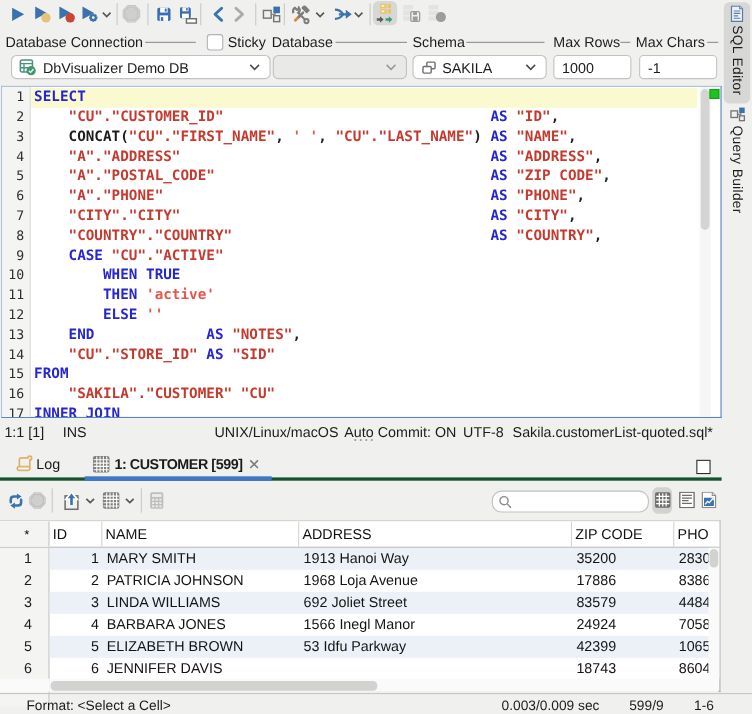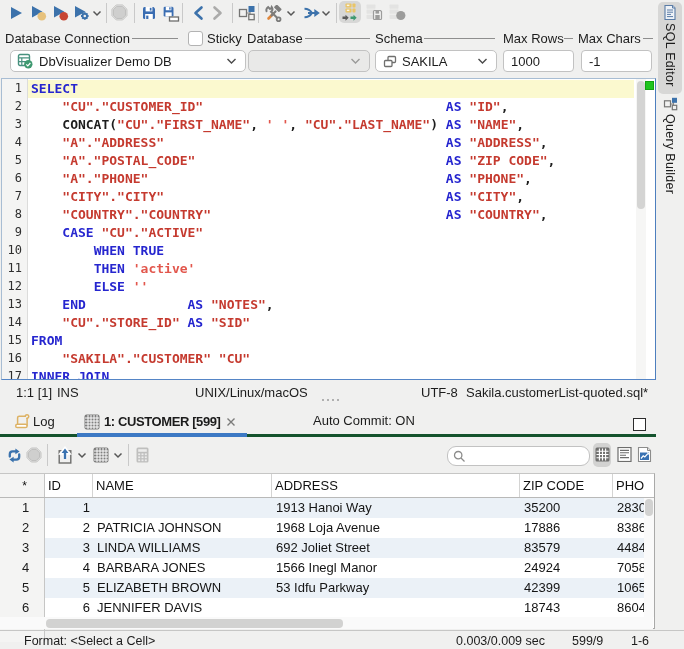--- a/index.html
+++ b/index.html
@@ -294,24 +294,24 @@
         <div class="ln" style="top: 288px;">17</div>
       </div>
   <div class="code" id="code"><div><span class="kw">SELECT</span></div><div><span class="pl">    </span><span class="id">"CU"."CUSTOMER_ID"</span><span class="pl">                               </span><span class="kw">AS</span><span class="pl"> </span><span class="id">"ID"</span><span class="pl">,</span></div><div><span class="pl">    CONCAT(</span><span class="id">"CU"."FIRST_NAME"</span><span class="pl">, </span><span class="str">' '</span><span class="pl">, </span><span class="id">"CU"."LAST_NAME"</span><span class="pl">) </span><span class="kw">AS</span><span class="pl"> </span><span class="id">"NAME"</span><span class="pl">,</span></div><div><span class="pl">    </span><span class="id">"A"."ADDRESS"</span><span class="pl">                                    </span><span class="kw">AS</span><span class="pl"> </span><span class="id">"ADDRESS"</span><span class="pl">,</span></div><div><span class="pl">    </span><span class="id">"A"."POSTAL_CODE"</span><span class="pl">                                </span><span class="kw">AS</span><span class="pl"> </span><span class="id">"ZIP CODE"</span><span class="pl">,</span></div><div><span class="pl">    </span><span class="id">"A"."PHONE"</span><span class="pl">                                      </span><span class="kw">AS</span><span class="pl"> </span><span class="id">"PHONE"</span><span class="pl">,</span></div><div><span class="pl">    </span><span class="id">"CITY"."CITY"</span><span class="pl">                                    </span><span class="kw">AS</span><span class="pl"> </span><span class="id">"CITY"</span><span class="pl">,</span></div><div><span class="pl">    </span><span class="id">"COUNTRY"."COUNTRY"</span><span class="pl">                              </span><span class="kw">AS</span><span class="pl"> </span><span class="id">"COUNTRY"</span><span class="pl">,</span></div><div><span class="pl">    </span><span class="kw">CASE</span><span class="pl"> </span><span class="id">"CU"."ACTIVE"</span></div><div><span class="pl">        </span><span class="kw">WHEN TRUE</span></div><div><span class="pl">        </span><span class="kw">THEN</span><span class="pl"> </span><span class="str">'active'</span></div><div><span class="pl">        </span><span class="kw">ELSE</span><span class="pl"> </span><span class="str">''</span></div><div><span class="pl">    </span><span class="kw">END</span><span class="pl">             </span><span class="kw">AS</span><span class="pl"> </span><span class="id">"NOTES"</span><span class="pl">,</span></div><div><span class="pl">    </span><span class="id">"CU"."STORE_ID"</span><span class="pl"> </span><span class="kw">AS</span><span class="pl"> </span><span class="id">"SID"</span></div><div><span class="kw">FROM</span></div><div><span class="pl">    </span><span class="id">"SAKILA"."CUSTOMER"</span><span class="pl"> </span><span class="id">"CU"</span></div><div><span class="kw">INNER JOIN</span></div></div>
   <div class="esb">
         <div class="thumb"></div>
       </div>
 </div>
 <div class="greensq" style="top:81px;"></div>
 
 <div class="stat1">
-  <span style="left:16px;">1:1 [1]</span>
+  <span style="left:4px;">1:1 [1]</span>
   <span style="left:57px;">INS</span>
   <span style="left:195px;">UNIX/Linux/macOS</span>
-  <span style="left:313px;margin-top:28px;">Auto Commit: ON</span>
+  <span style="left:313px;">Auto Commit: ON</span>
   <span style="left:421px;">UTF-8</span>
   <span style="left:466px;">Sakila.customerList-quoted.sql*</span>
   <span class="grip" style="left:322px;top:19px;"><i></i><i></i><i></i><i></i></span>
 </div>
 
 <div class="tabbar">
   <span class="icon" style="position:absolute;left:14px;top:5px;">
     <svg width="16" height="17">
           <g fill="none" stroke="#ddb264" stroke-width="1.5" stroke-linecap="round">
       <path d="M3.6 10.6 V4.8 Q3.6 3.2 5.2 3.2 H11.3"></path>
@@ -443,20 +443,21 @@
         <div class="rn" style="top: 0px;">1</div>
         <div class="rn" style="top: 20px;">2</div>
         <div class="rn" style="top: 40px;">3</div>
         <div class="rn" style="top: 60px;">4</div>
         <div class="rn" style="top: 80px;">5</div>
         <div class="rn" style="top: 100px;">6</div>
       </div>
   <div class="gbody" id="gbody">
         <div class="grow alt" style="top: 0px;">
           <div class="gcell num" style="left: 0px; width: 45px; padding-right: 3px;">1</div>
+          <div class="gcell " style="left: 48px; width: 175px; padding-left: 4px;">MARY SMITH</div>
           <div class="gcell " style="left: 227px; width: 244px; padding-left: 4px;">1913 Hanoi Way</div>
           <div class="gcell " style="left: 475px; width: 89px; padding-left: 4px;">35200</div>
           <div class="gcell " style="left: 568px; width: 127px; padding-left: 4px;">28303384290</div>
         </div>
         <div class="grow" style="top: 20px;">
           <div class="gcell num" style="left: 0px; width: 45px; padding-right: 3px;">2</div>
           <div class="gcell " style="left: 48px; width: 175px; padding-left: 4px;">PATRICIA JOHNSON</div>
           <div class="gcell " style="left: 227px; width: 244px; padding-left: 4px;">1968 Loja Avenue</div>
           <div class="gcell " style="left: 475px; width: 89px; padding-left: 4px;">17886</div>
           <div class="gcell " style="left: 568px; width: 127px; padding-left: 4px;">838635286649</div>

